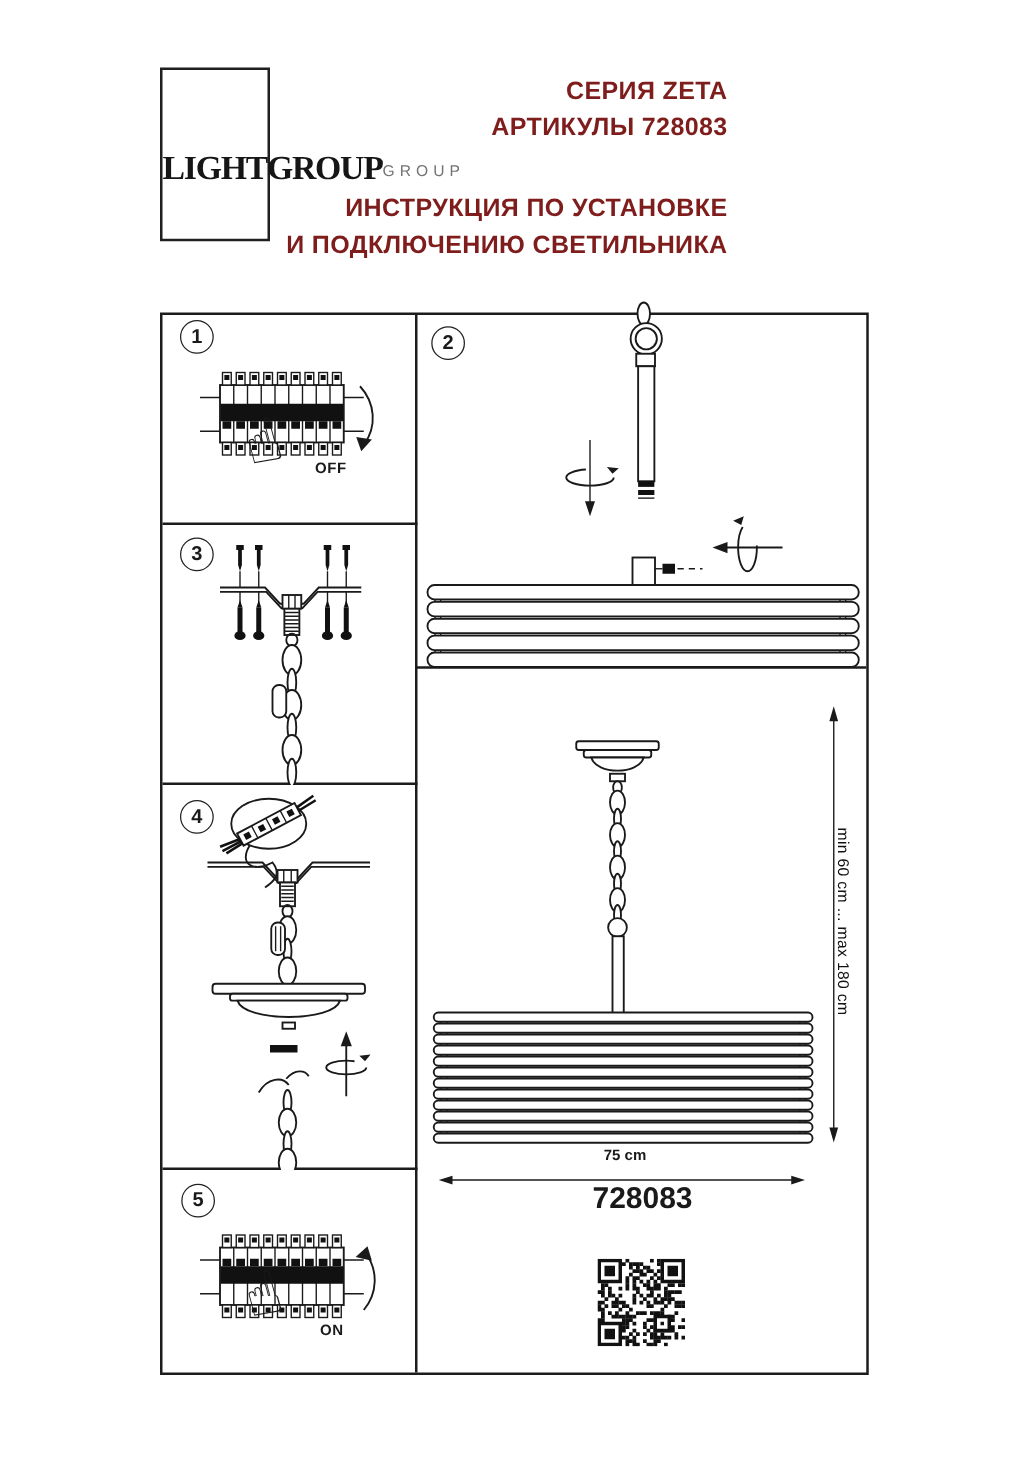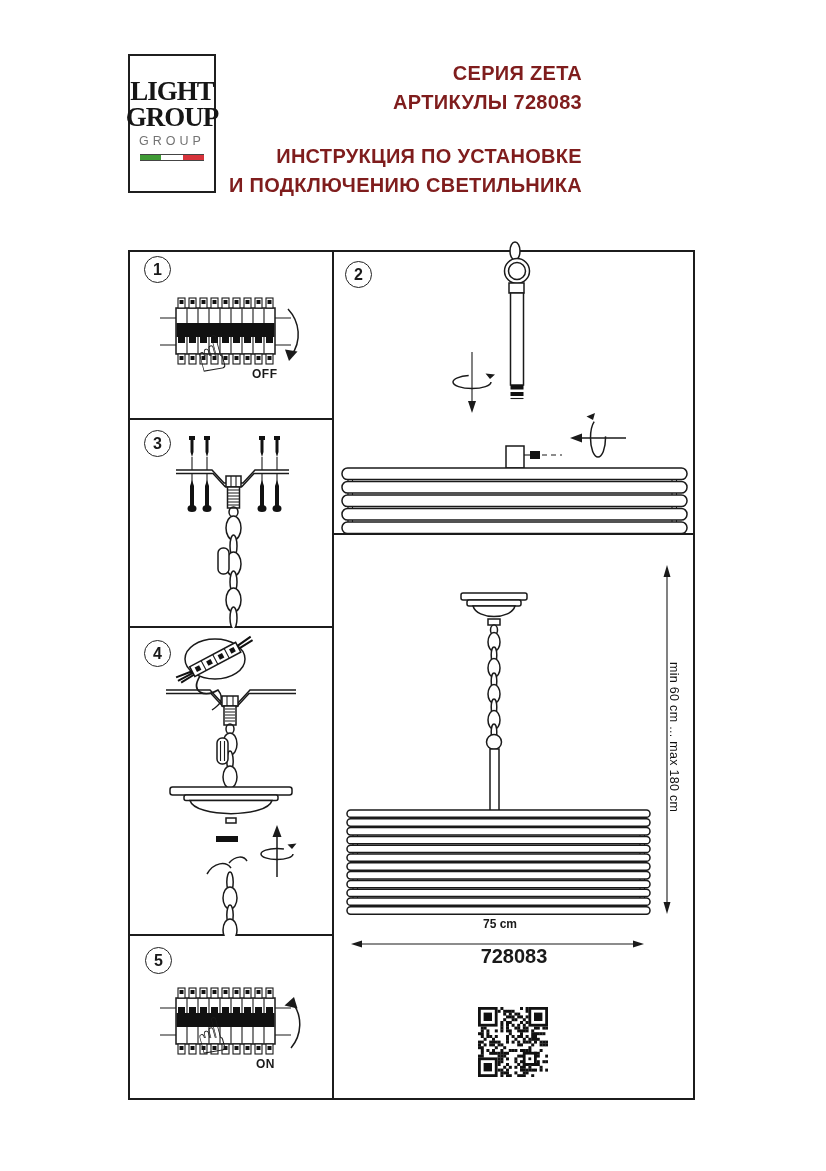--- a/index.html
+++ b/index.html
@@ -2,33 +2,33 @@
 <html><head>
 <meta charset="utf-8">
 <style>
   * { margin:0; padding:0; box-sizing:border-box; }
   html,body { background:#ffffff; }
   .page { position:relative; width:826px; height:1171px; background:#fff;
           font-family:"Liberation Sans", sans-serif; color:#1a1a1a; overflow:hidden; }
 
   
   .logo-box { position:absolute; left:128px; top:54px; width:88px; height:139px;
-              border:2px solid #1f1f1f; background:#fff; display:flex; flex-direction:column;
+              border:2px solid #1f1f1f; background:#fff; display:flex; 
               align-items:center; justify-content:flex-start; padding-top:23px; }
   .logo-main { font-family:"Liberation Serif", serif; font-weight:700; font-size:27px;
                line-height:0.96; letter-spacing:-1px; color:#161616; }
   .logo-group { font-size:12.5px; letter-spacing:4px; color:#737373; margin-top:3px; }
   .logo-flag { width:64px; height:7px; margin-top:6px; display:flex;
                border-top:1px solid #444; border-bottom:1px solid #444; }
   .logo-flag i { display:block; height:100%; flex:1; }
   .fg { background:#3f9b35; } .fw { background:#ffffff; } .fr { background:#d7333b; }
 
   .hdr { position:absolute; top:59px; right:244px; text-align:right; }
   .hl  { font-size:20px; font-weight:700; line-height:29px; letter-spacing:0.3px; color:#7f1d1d; }
-  .hl.gap { margin-top:25px; }
+  .hl.gap { margin-top:36px; }
 
   
   .grid { position:absolute; left:128px; top:250px; width:567px; height:850px;
           border:2px solid #1c1c1c; }
   .dv { position:absolute; background:#1c1c1c; }
   .dv-v  { left:202px; top:0; width:2px; height:100%; }
   .dv-h1 { left:0; top:166px; width:204px; height:2px; }
   .dv-h2 { left:0; top:374px; width:204px; height:2px; }
   .dv-h3 { left:0; top:682px; width:204px; height:2px; }
   .dv-hr { left:202px; top:281px; right:0; height:2px; }
@@ -46,21 +46,21 @@
            border-radius:50%; background:#fff; display:flex; align-items:center;
            justify-content:center; font-size:16px; font-weight:700; }
   .finger { position:absolute; font-family:"DejaVu Sans", sans-serif; font-size:48px;
             line-height:1; transform:rotate(-15deg); color:#1a1a1a; }
   .pwr { position:absolute; font-size:12px; font-weight:700; letter-spacing:0.5px; }
   .dim-h { position:absolute; left:667px; top:662px; writing-mode:vertical-rl;
            font-size:12.5px; letter-spacing:0.3px; color:#111; }
   .dim-w { position:absolute; left:450px; top:917px; width:100px; text-align:center;
            font-size:12px; font-weight:600; }
   .artnum { position:absolute; left:464px; top:945px; width:100px; text-align:center;
-            font-size:20px; font-weight:700; }
+            font-size:24px; font-weight:700; }
   #qr-svg { position:absolute; left:478px; top:1007px; }
 </style>
 </head>
 <body>
 
 <div class="page">
 
   <div class="logo-box">
     <div class="logo-main">LIGHT</div>
     <div class="logo-main">GROUP</div>

